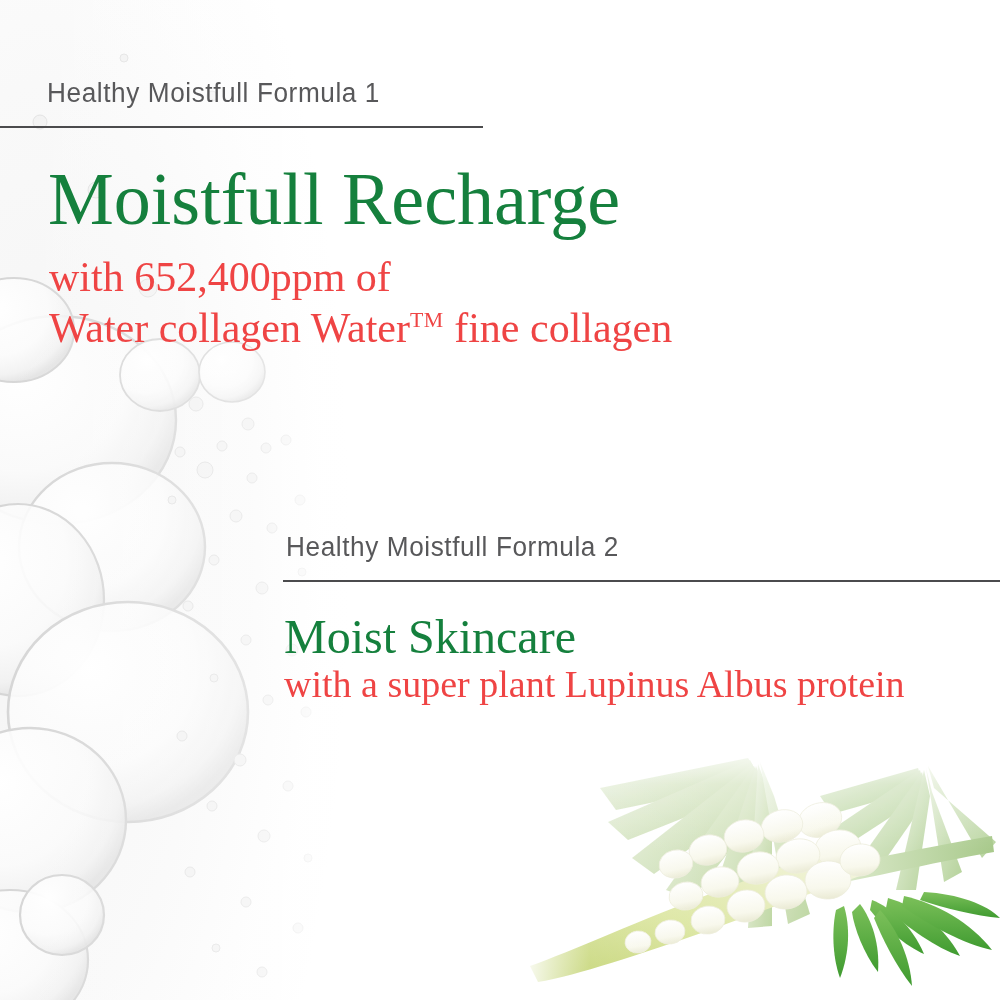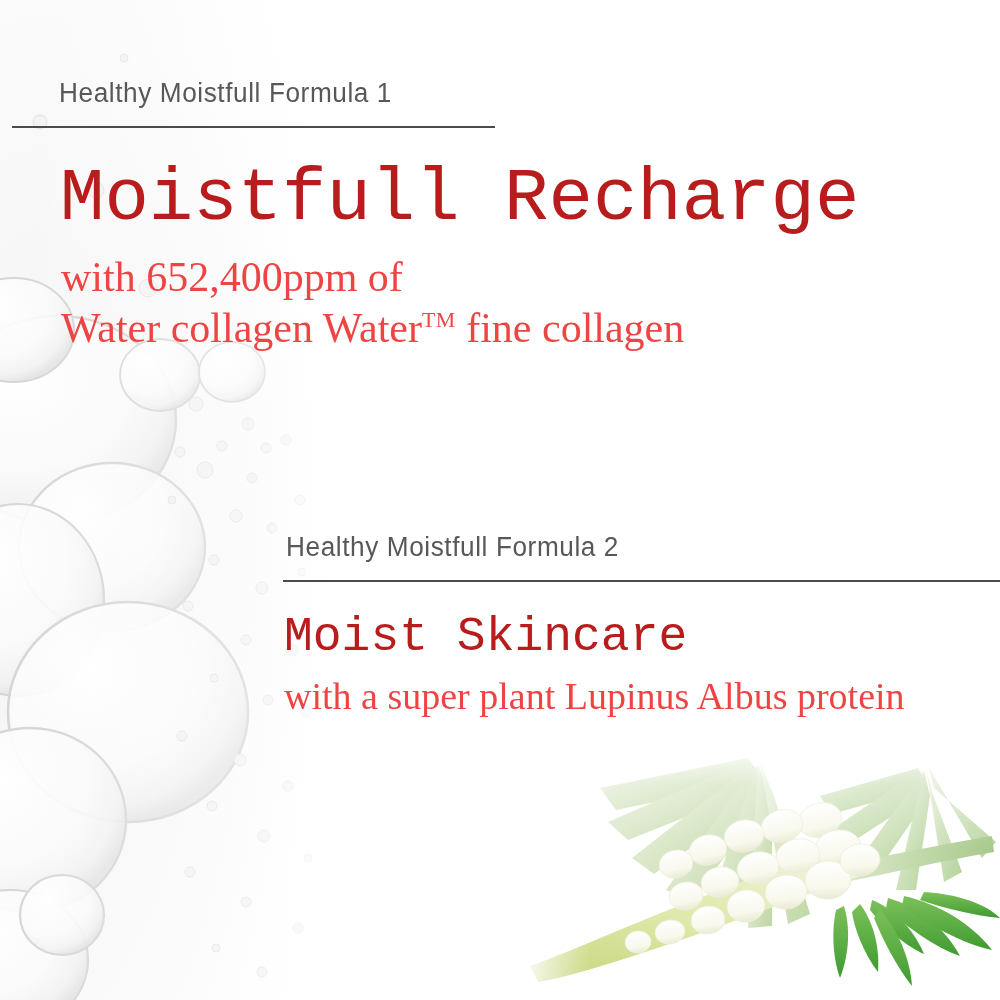--- a/index.html
+++ b/index.html
@@ -53,52 +53,52 @@
     transform: scaleX(0.97);
     transform-origin: left center;
   }
 
   .rule {
     height: 2px;
     background: #4b4b4d;
   }
 
   .headline {
-    font-family: Liberation Mono, monospace;
+    font-family: Liberation Serif, serif;
     font-weight: 400;
-    color: #b91c1c;
+    color: #15803d;
     white-space: nowrap;
     line-height: 1;
   }
 
   .subline {
     font-family: "Liberation Serif", serif;
     font-weight: 400;
     color: #ef4444;
     line-height: 1.22;
   }
   .subline .tm {
     font-size: 0.52em;
     vertical-align: super;
     letter-spacing: 0.5px;
   }
 
   
-  #sec1 { left: 12px; top: 78px; width: 760px; }
+  #sec1 { left: 0; top: 78px; width: 760px; }
   #sec1 .eyebrow { font-size: 27px; margin-left: 47px; }
   #sec1 .rule { width: 483px; margin-top: 17px; }
   #sec1 .headline { font-size: 74px; margin-left: 48px; margin-top: 34px; }
   #sec1 .subline { font-size: 42px; margin-left: 49px; margin-top: 16px; }
 
   
   #sec2 { left: 0; top: 532px; width: 868px; }
   #sec2 .eyebrow { font-size: 27px; margin-left: 286px; }
   #sec2 .rule { width: 717px; margin-left: 283px; margin-top: 17px; }
   #sec2 .headline { font-size: 48px; margin-left: 284px; margin-top: 31px; text-align: left; }
-  #sec2 .subline { font-size: 38px; margin-left: 284px; margin-top: 12px; white-space: nowrap; }
+  #sec2 .subline { font-size: 38px; margin-left: 284px; white-space: nowrap; }
 </style>
 </head>
 <body>
 
 <div id="page">
 
   <div class="bubble-layer">
     <svg width="360" height="1000" viewBox="0 0 360 1000" xmlns="http://www.w3.org/2000/svg">
       <defs>
         <radialGradient id="bg-wash" cx="12%" cy="55%" r="85%">

